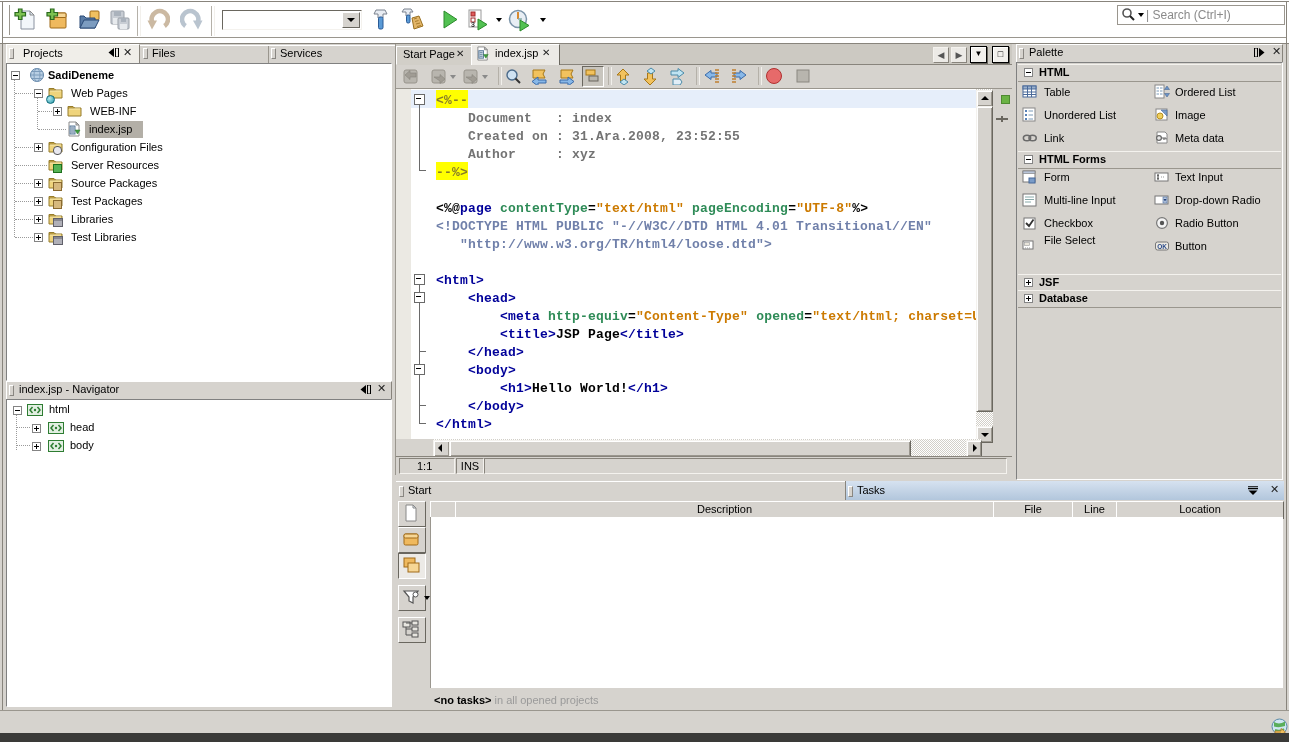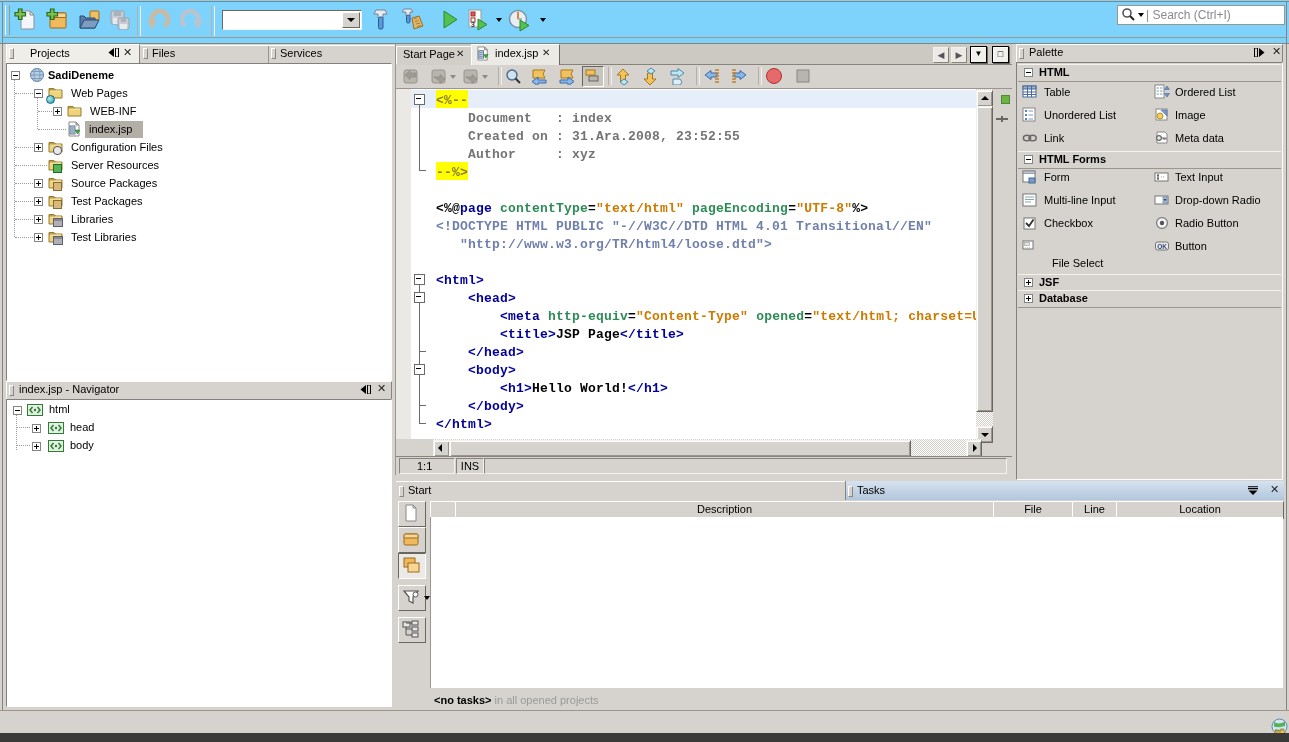--- a/index.html
+++ b/index.html
@@ -130,21 +130,21 @@
 </symbol>
 <symbol id="i-tag" viewBox="0 0 16 16">
   <rect x="0.5" y="2.5" width="15" height="11" fill="#e2efe2" stroke="#2e7d32" stroke-width="1"></rect>
   <path d="M5.5 5 L3 8 L5.5 11 M10.5 5 L13 8 L10.5 11" stroke="#2e7d32" stroke-width="1.5" fill="none"></path>
   <circle cx="8" cy="8" r="1.2" fill="#2e7d32"></circle>
 </symbol>
 </defs>
 </svg>
 <div id="app">
 
-<div class="abs" id="toolbar" style="left:0;top:0;width:1289px;height:43px;background:#7dd3fc;">
+<div class="abs" id="toolbar" style="left:0;top:0;width:1289px;height:43px;background:#ffffff;">
   <div class="abs" style="left:0;top:1px;width:1289px;height:1px;background:#88847c;"></div>
   <div class="abs" style="left:2px;top:1px;width:1px;height:741px;background:#88847c;"></div>
   <div class="abs" style="left:1286px;top:1px;width:1px;height:741px;background:#88847c;"></div>
   <div class="abs" style="left:3px;top:37px;width:1283px;height:1px;background:#9a968e;"></div>
   <div class="abs" style="left:0;top:43px;width:1289px;height:1px;background:#88847c;"></div>
   <div class="abs" style="left:5px;top:5px;width:3px;height:30px;border-left:1px solid #fff;border-right:1px solid #9a968e;"></div>
   <svg class="abs tbi" style="left:14px;top:8px;">
         <path d="M7 3 L16 3 L20 7 L20 21 L7 21 Z" fill="#f2f6fa" stroke="#8a92a0"></path>
         <path d="M16 3 L16 7 L20 7 Z" fill="#d8e4f0" stroke="#8a8a8a"></path>
         <path d="M4.5 1 L8 1 L8 4.5 L11.5 4.5 L11.5 8 L8 8 L8 11.5 L4.5 11.5 L4.5 8 L1 8 L1 4.5 L4.5 4.5 Z" fill="#7cc150" stroke="#2a6a1e" stroke-width="1.2"></path>
@@ -219,21 +219,21 @@
     <div class="arr" style="left:20px;top:7px;border-left:3px solid transparent;border-right:3px solid transparent;border-top:4px solid #000;"></div>
     <span class="abs" style="left:28px;top:2px;color:#8a8a8a;font-size:12px;">| Search (Ctrl+I)</span>
   </div>
 </div>
 
 <div class="abs" id="projpanel" style="left:6px;top:44px;width:386px;height:336px;">
   <div class="abs" style="left:0;top:0;width:384px;height:18px;background:#d6d3ce;"></div>
 
   <div class="abs" style="left:0;top:0px;width:132px;height:18px;background:#f0eee9;border:1px solid;border-color:#fff #88847c transparent #fff;"></div>
   <div class="abs grip" style="left:3px;top:4px;height:9px;"></div>
-  <div class="abs tabrow-lbl" style="left:17px;top:3px;margin-left:7px;">Projects</div>
+  <div class="abs tabrow-lbl" style="left:17px;top:3px;">Projects</div>
   <svg class="abs" style="left:102px;top:4px;" width="11" height="9" viewBox="0 0 11 9">
         <path d="M6 0 L6 9 L0.5 4.5 Z" fill="#000"></path>
         <rect x="7.5" y="0" width="3" height="9" fill="none" stroke="#000"></rect>
       </svg>
   <div class="abs" style="left:117px;top:2px;font-size:11px;color:#222;">✕</div>
   <div class="abs" style="left:134px;top:1px;width:128px;height:17px;border-right:1px solid #9a968e;border-top:1px solid #fff;"></div>
   <div class="abs grip" style="left:137px;top:4px;height:9px;"></div>
   <div class="abs tabrow-lbl" style="left:146px;top:3px;">Files</div>
   <div class="abs" style="left:262px;top:1px;width:128px;height:17px;border-right:1px solid #9a968e;border-top:1px solid #fff;"></div>
   <div class="abs grip" style="left:265px;top:4px;height:9px;"></div>
@@ -600,21 +600,21 @@
           <use href="#p-check"></use>
         </svg>
         <span class="abs pltxt" style="left:27px;top:154px;">Checkbox</span>
     <svg class="abs pic" style="left:137px;top:152px;">
           <use href="#p-radio"></use>
         </svg>
         <span class="abs pltxt" style="left:158px;top:154px;">Radio Button</span>
     <svg class="abs pic" style="left:5px;top:175px;">
           <use href="#p-file"></use>
         </svg>
-        <span class="abs pltxt" style="left:27px;top:194px;margin-left:8px;">File Select</span>
+        <span class="abs pltxt" style="left:27px;top:171px;">File Select</span>
     <svg class="abs pic" style="left:137px;top:175px;">
           <use href="#p-btn"></use>
         </svg>
         <span class="abs pltxt" style="left:158px;top:177px;">Button</span>
     <div class="palhdr" style="top:211px;">
           <div class="exp plus" style="left:6px;top:3px;">
             <i></i>
             <b></b>
           </div>
           <span style="position:absolute;left:21px;top:1px;font-weight:bold;">JSF</span>

